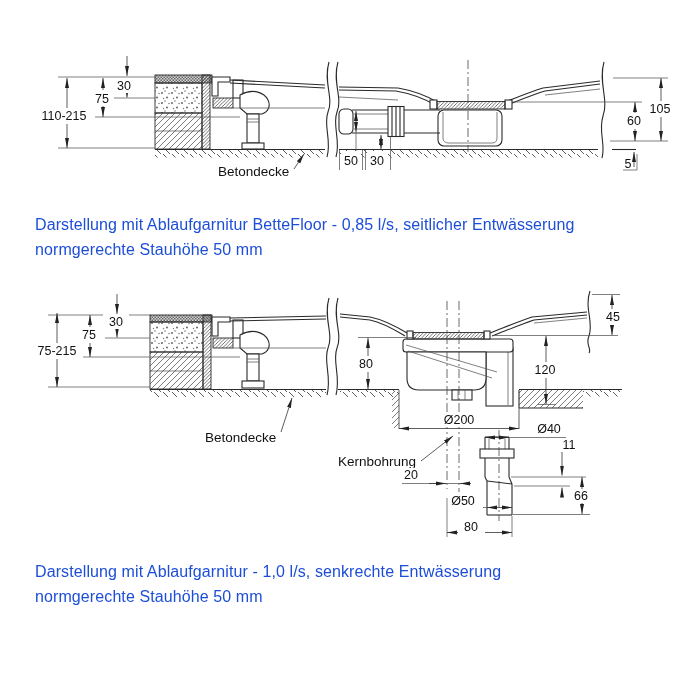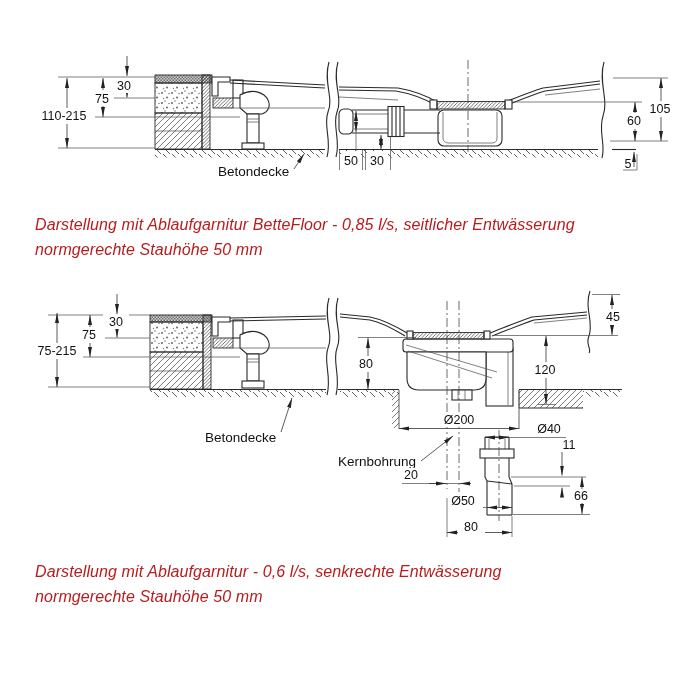--- a/index.html
+++ b/index.html
@@ -6,21 +6,21 @@
   .stage{position:relative;width:700px;height:700px;background:#fff;font-family:"Liberation Sans",sans-serif;overflow:hidden;}
   svg{position:absolute;left:0;top:0;}
   .ln{stroke:#2a2a2a;stroke-width:1.1;fill:none;stroke-linecap:butt;}
   .lnf{stroke:#2a2a2a;stroke-width:1.1;fill:#ffffff;}
   .thin{stroke:#555;stroke-width:0.75;fill:none;}
   .dim{stroke:#333;stroke-width:0.8;fill:none;}
   .cl{stroke:#444;stroke-width:0.8;fill:none;stroke-dasharray:9 3 2 3;}
   .wo{fill:#ffffff;stroke:none;}
   .dt{font:12.5px "Liberation Sans",sans-serif;fill:#111;text-anchor:middle;}
   .dl{font:13.5px "Liberation Sans",sans-serif;fill:#111;}
-  .caption{position:absolute;left:35px;width:630px;font-size:16px;line-height:24.5px;color:#b91c1c;letter-spacing:0.1px;font-style:italic;}
+  .caption{position:absolute;left:35px;width:630px;font-size:16px;line-height:24.5px;color:#1d4ed8;letter-spacing:0.1px;}
 </style>
 </head>
 <body>
 
 <div class="stage">
 
 <svg width="700" height="700" viewBox="0 0 700 700">
   <defs>
     <marker id="arr" viewBox="0 0 12 6" refX="12" refY="3" markerWidth="10" markerHeight="5" markerUnits="userSpaceOnUse" orient="auto-start-reverse">
       <path d="M0,0.6 L12,3 L0,5.4 Z" fill="#222"></path>
@@ -345,16 +345,16 @@
       </g>
     </g>
   </g>
 </svg>
 
   <div class="caption" style="top:213px;">
     <div>Darstellung mit Ablaufgarnitur BetteFloor - 0,85 l/s, seitlicher Entwässerung</div>
     <div>normgerechte Stauhöhe 50 mm</div>
   </div>
   <div class="caption" style="top:560px;">
-    <div>Darstellung mit Ablaufgarnitur - 0,6 l/s, senkrechte Entwässerung</div>
+    <div>Darstellung mit Ablaufgarnitur - 1,0 l/s, senkrechte Entwässerung</div>
     <div>normgerechte Stauhöhe 50 mm</div>
   </div>
 </div>
 
 </body></html>

